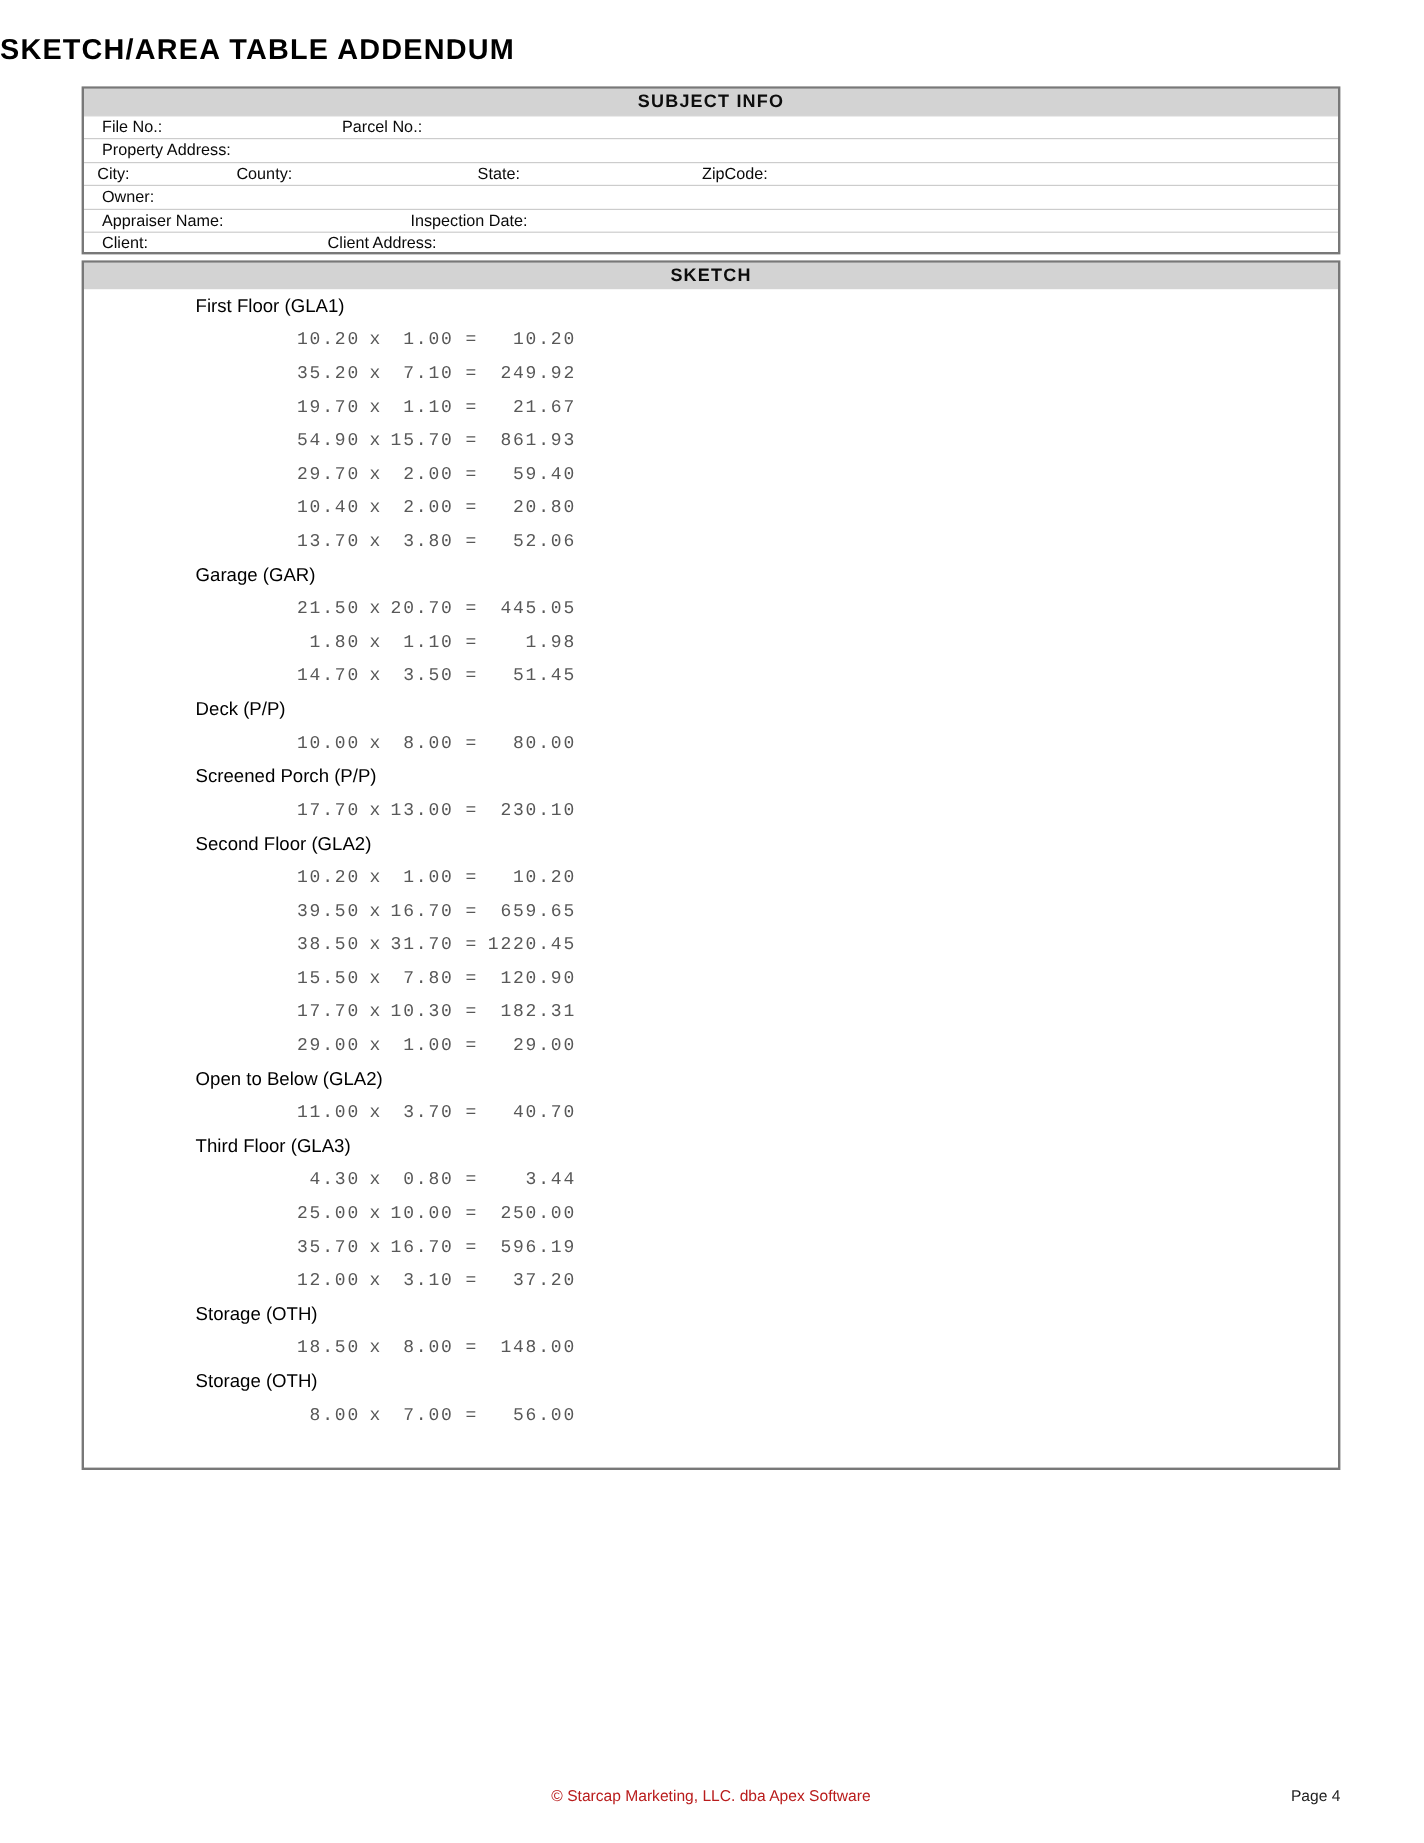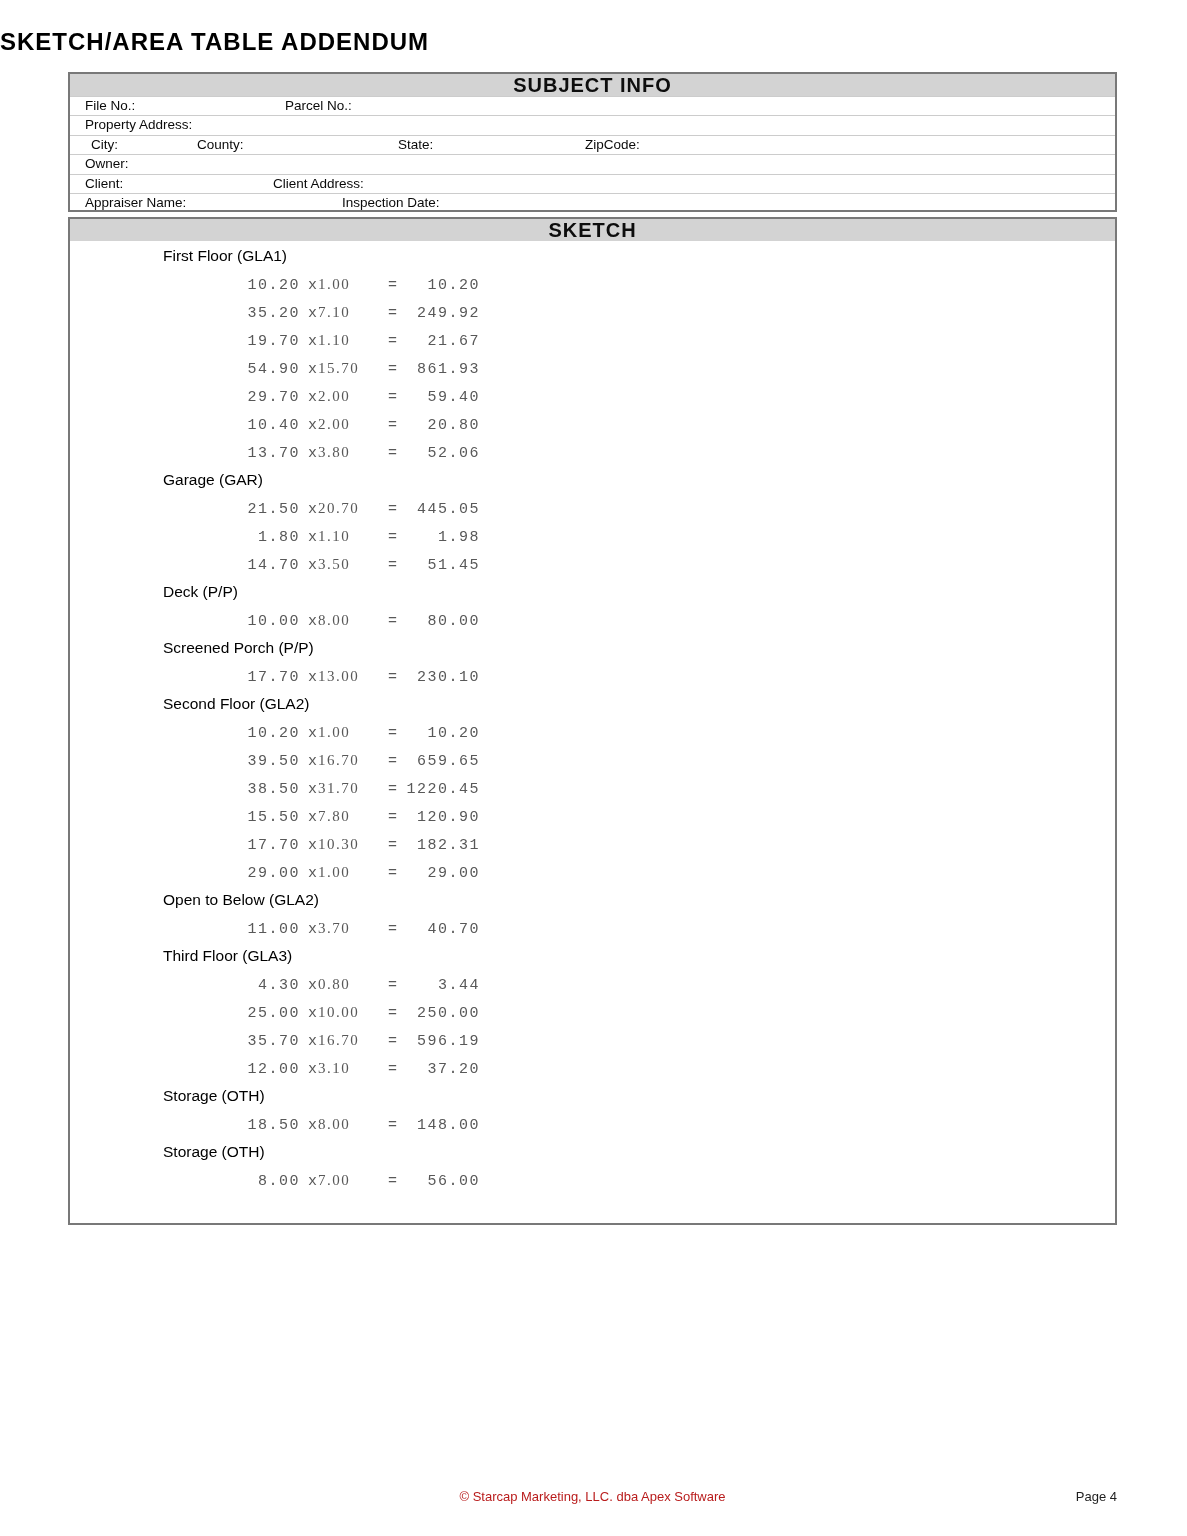--- a/index.html
+++ b/index.html
@@ -22,21 +22,21 @@
     border:2px solid #787878;
     box-sizing:border-box;
     background:#ffffff;
   }
   .subject-box{top:72px;height:140px;}
   .sketch-box{top:217px;height:1008px;}
   .bar{
     height:22px;line-height:22px;
     background:#d3d3d3;
     text-align:center;
-    font-size:20px;font-weight:bold;letter-spacing:1px;
+    font-size:15px;font-weight:bold;letter-spacing:1px;
     color:#0d0d0d;
   }
   .srow{
     position:relative;height:19.4px;
     border-top:1px solid #cccccc;
     box-sizing:border-box;
   }
   .flabel{
     position:absolute;top:0;
     font-size:13.5px;line-height:18px;
@@ -52,21 +52,21 @@
   .calc-row{
     height:28px;line-height:28px;
     font-family:"Liberation Mono","DejaVu Sans Mono",monospace;
     font-size:15px;letter-spacing:1.5px;
     color:#585858;
     white-space:nowrap;
   }
   .calc-row span{display:inline-block;}
   .c1{width:230px;text-align:right;}
   .op{width:10px;margin-left:8px;text-align:center;}
-  .c2{width:60px;font-family:Liberation Serif, serif;}
+  .c2{width:60px;text-align:right;}
   .eq{width:10px;margin-left:10px;text-align:center;}
   .c3{width:80px;margin-left:2px;text-align:right;}
   .footer{
     position:absolute;top:1489px;left:68px;width:1049px;height:20px;
   }
   .copyright{
     position:absolute;left:0;width:100%;text-align:center;
     font-size:13px;color:#b91c1c;
   }
   .page-num{
@@ -85,35 +85,35 @@
     <div class="bar">SUBJECT INFO</div>
     <div id="subject-rows">
         <div class="srow">
           <span class="flabel" style="left: 15px;">File No.:</span>
           <span class="flabel" style="left: 215px;">Parcel No.:</span>
         </div>
         <div class="srow">
           <span class="flabel" style="left: 15px;">Property Address:</span>
         </div>
         <div class="srow">
-          <span class="flabel" style="left: 21px; text-align: center;">City:</span>
+          <span class="flabel" style="left: 11px; text-align: center;">City:</span>
           <span class="flabel" style="left: 127px;">County:</span>
           <span class="flabel" style="left: 328px;">State:</span>
           <span class="flabel" style="left: 515px;">ZipCode:</span>
         </div>
         <div class="srow">
           <span class="flabel" style="left: 15px;">Owner:</span>
         </div>
         <div class="srow">
+          <span class="flabel" style="left: 15px;">Appraiser Name:</span>
+          <span class="flabel" style="left: 272px;">Inspection Date:</span>
+        </div>
+        <div class="srow">
           <span class="flabel" style="left: 15px;">Client:</span>
           <span class="flabel" style="left: 203px;">Client Address:</span>
-        </div>
-        <div class="srow">
-          <span class="flabel" style="left: 15px;">Appraiser Name:</span>
-          <span class="flabel" style="left: 272px;">Inspection Date:</span>
         </div>
       </div>
   </div>
 
   <div class="box sketch-box">
     <div class="bar">SKETCH</div>
     <div id="sketch-content" class="sketch-content">
         <div class="sec-label">First Floor (GLA1)</div>
         <div class="calc-row"><span class="c1">10.20</span><span class="op">x</span><span class="c2">1.00</span><span class="eq">=</span><span class="c3">10.20</span></div>
         <div class="calc-row"><span class="c1">35.20</span><span class="op">x</span><span class="c2">7.10</span><span class="eq">=</span><span class="c3">249.92</span></div>

